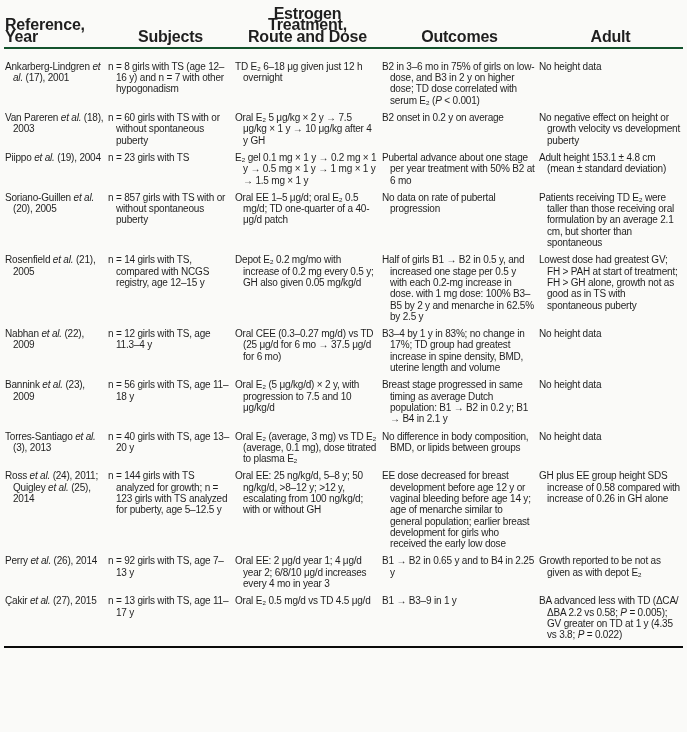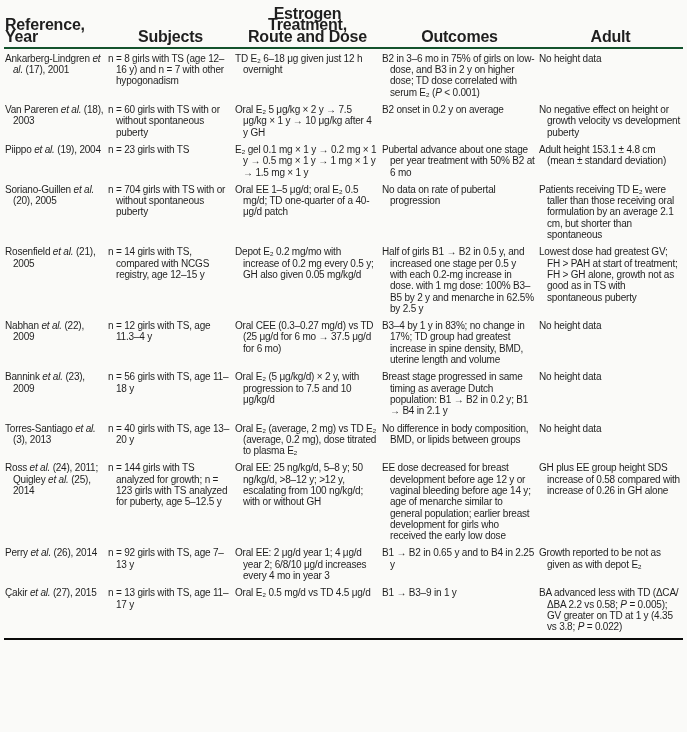--- a/index.html
+++ b/index.html
@@ -19,21 +19,21 @@
   .title-label { margin-right:12px; }
   table { border-collapse:collapse; table-layout:fixed; width:679px; border-bottom:2px solid #0a0a0a; }
   col.c1{width:103px} col.c2{width:127px} col.c3{width:147px} col.c4{width:157px} col.c5{width:145px}
   thead th {
     font-size:16px; font-weight:bold; vertical-align:bottom;
     padding:6px 2px 5px 2px; text-align:center;
     border-bottom:2px solid #14532d; white-space:pre-line;
   }
   thead th.left { text-align:left; padding-left:1px; }
   tbody td { vertical-align:top; padding:1px 3px 5px 1px; }
-  tbody tr:first-child td { padding-top:4px; }
+  tbody tr:first-child td { padding-top:12px; }
   .hang { padding-left:8px; text-indent:-8px; }
   i { font-style:italic; }
 </style>
 </head>
 <body>
 
 <div class="page">
 
   <table>
     <colgroup>
@@ -103,21 +103,21 @@
           </td>
         <td>
             <div class="hang">Adult height 153.1 ± 4.8 cm (mean ± standard deviation)</div>
           </td>
       </tr>
       <tr>
         <td>
             <div class="hang">Soriano-Guillen <i>et al.</i> (20), 2005</div>
           </td>
         <td>
-            <div class="hang">n = 704 girls with TS with or without spontaneous puberty</div>
+            <div class="hang">n = 857 girls with TS with or without spontaneous puberty</div>
           </td>
         <td>
             <div class="hang">Oral EE 1–5 μg/d; oral E₂ 0.5 mg/d; TD one-quarter of a 40-μg/d patch</div>
           </td>
         <td>
             <div class="hang">No data on rate of pubertal progression</div>
           </td>
         <td>
             <div class="hang">Patients receiving TD E₂ were taller than those receiving oral formulation by an average 2.1 cm, but shorter than spontaneous</div>
           </td>
@@ -174,21 +174,21 @@
           </td>
       </tr>
       <tr>
         <td>
             <div class="hang">Torres-Santiago <i>et al.</i> (3), 2013</div>
           </td>
         <td>
             <div class="hang">n = 40 girls with TS, age 13–20 y</div>
           </td>
         <td>
-            <div class="hang">Oral E₂ (average, 2 mg) vs TD E₂ (average, 0.2 mg), dose titrated to plasma E₂</div>
+            <div class="hang">Oral E₂ (average, 3 mg) vs TD E₂ (average, 0.1 mg), dose titrated to plasma E₂</div>
           </td>
         <td>
             <div class="hang">No difference in body composition, BMD, or lipids between groups</div>
           </td>
         <td>
             <div class="hang">No height data</div>
           </td>
       </tr>
       <tr>
         <td>

